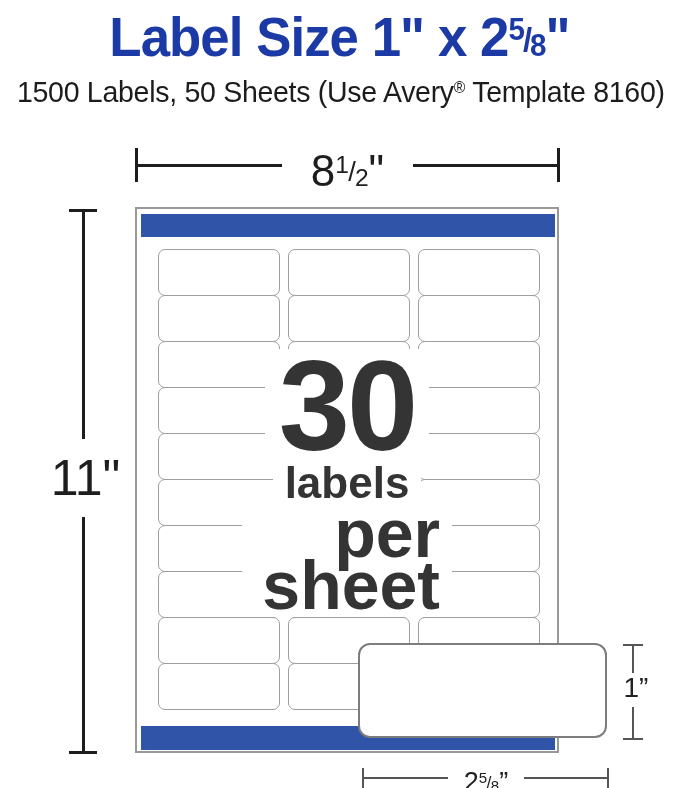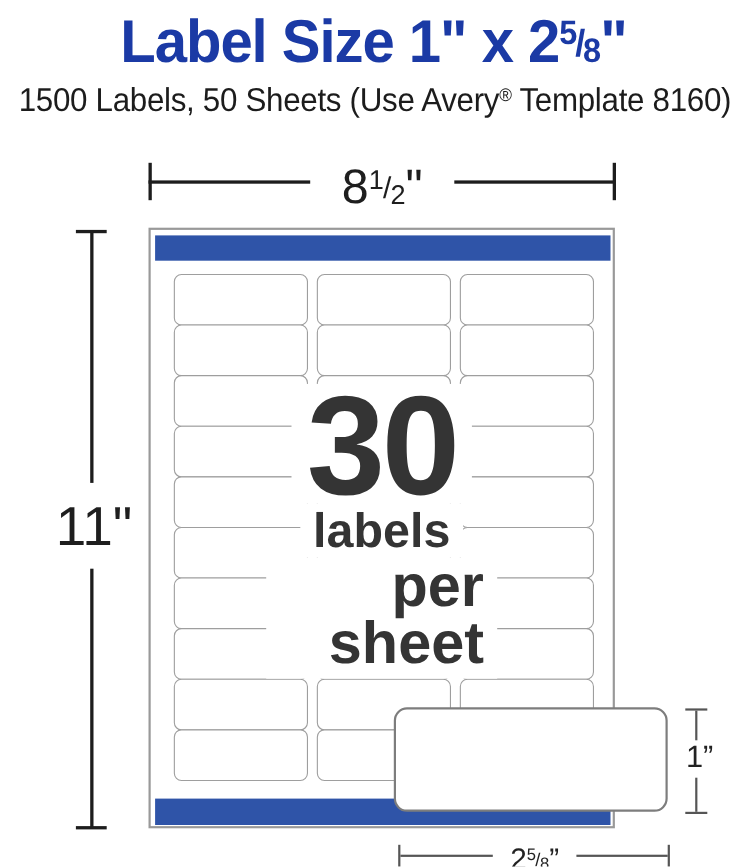--- a/index.html
+++ b/index.html
@@ -50,21 +50,21 @@
   }
   .cell + .cell{margin-top:-1px;}
   
   .center-callout{
     position:absolute;left:210px;top:140px;transform:translateX(-50%);
     display:flex;flex-direction:column;align-items:center;z-index:3;
     color:var(--text-dark);font-weight:bold;text-align:right;
   }
   .count{font-size:128px;line-height:104px;letter-spacing:-3px;background:#fff;padding:5px 14px 0;}
   .l2{font-size:44px;line-height:49px;background:#fff;padding:0 12px;}
-  .l3{font-size:54px;line-height:52px;background:#fff;padding:0 12px 6px;}
+  .l3{font-size:68px;line-height:52px;background:#fff;padding:0 12px 6px;}
   
   .single-label{
     position:absolute;left:358px;top:643px;width:249px;height:95px;
     background:#fff;border:2px solid #7d7d7d;border-radius:12px;box-sizing:border-box;z-index:6;
   }
 </style>
 </head>
 <body>
 
 <div id="canvas" style="--title-blue: #1B3AA5; --bar-blue: #2F54A8; --dim-dark: #1d1d1d; --dim-gray: #555555; --text-dark: #343434; --cell-border: #9e9e9e; --sheet-border: #999999;">

